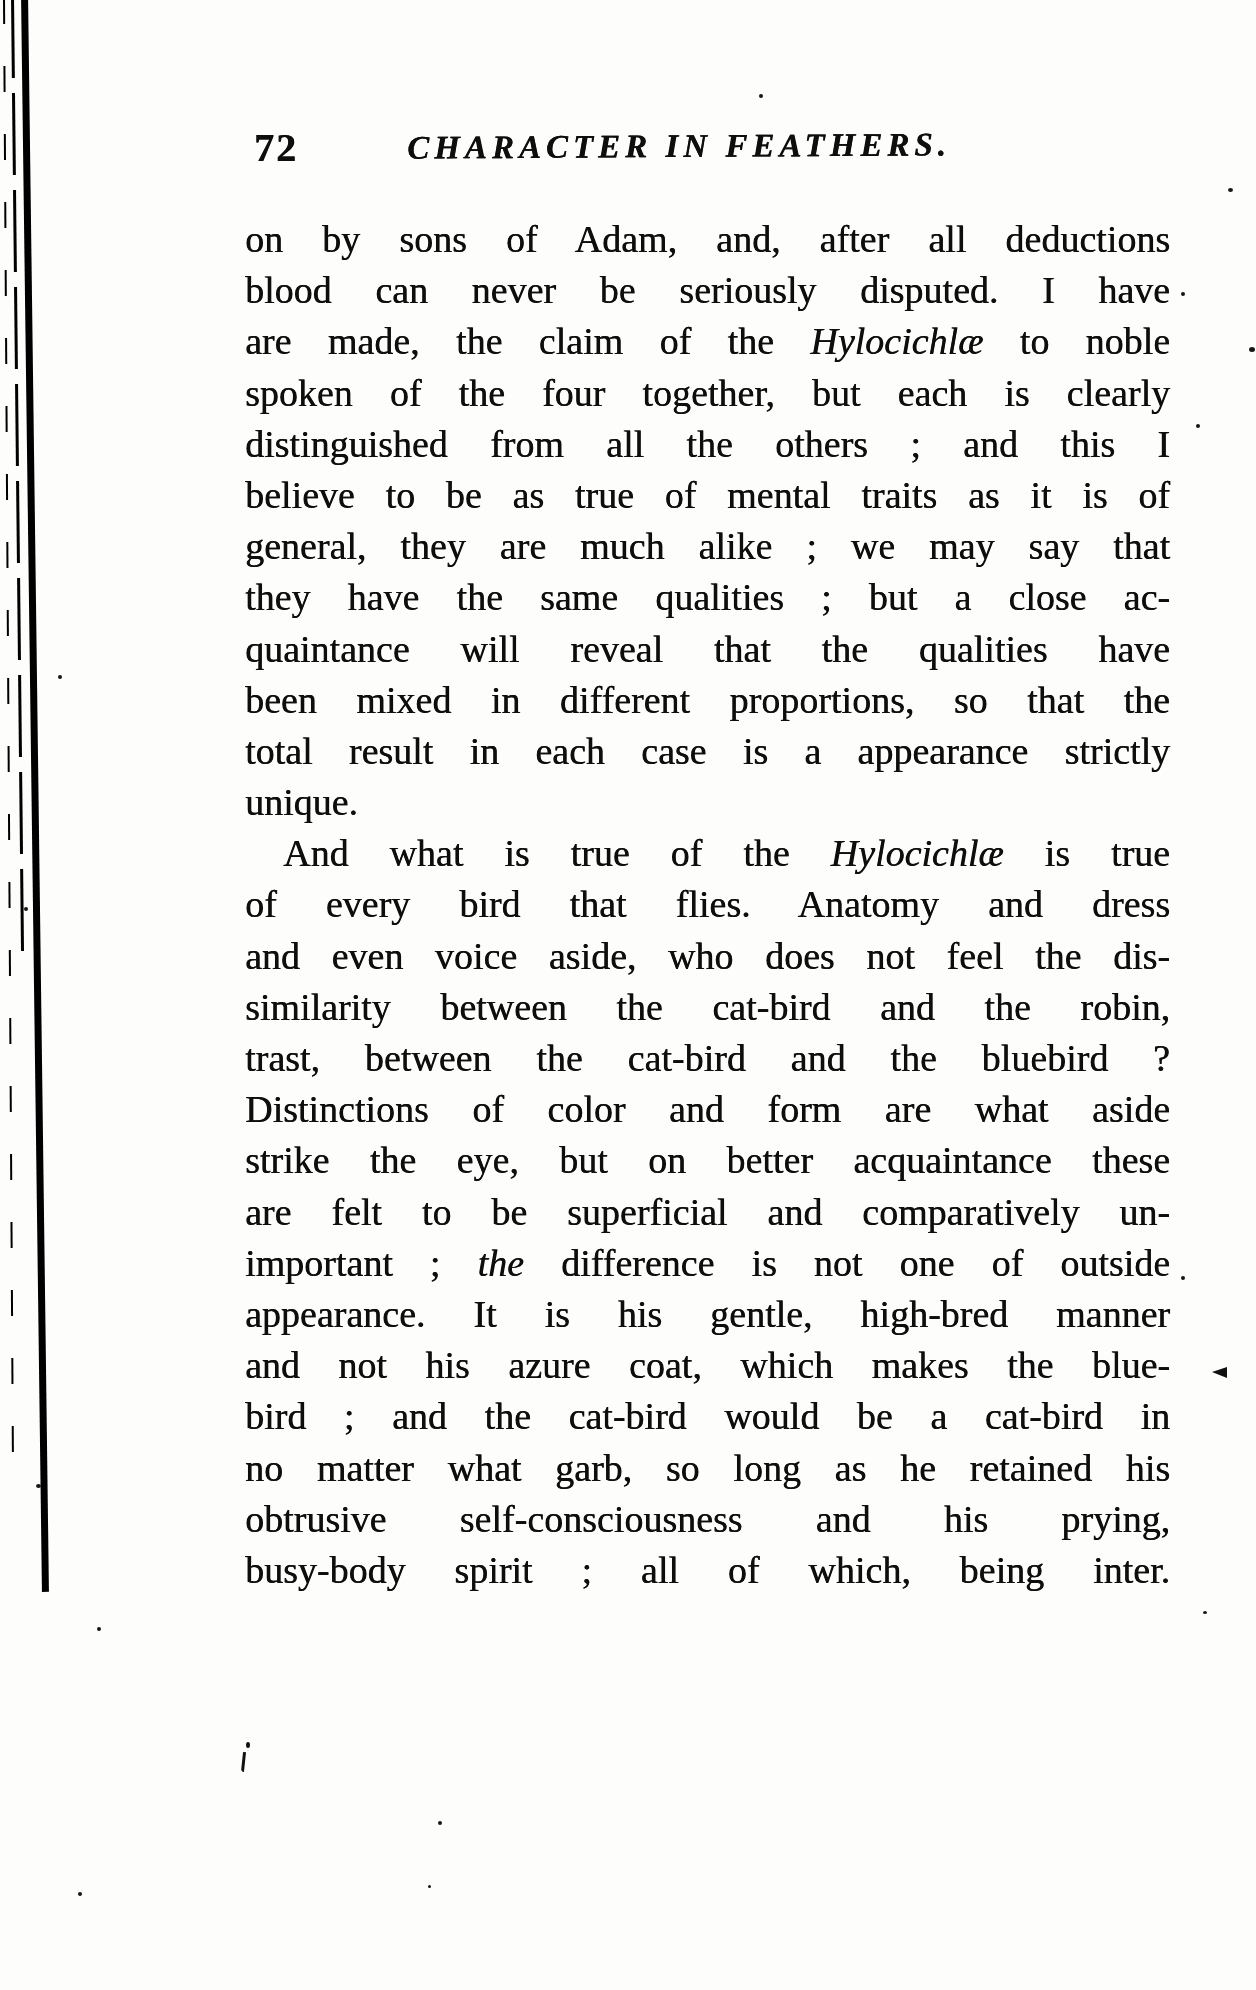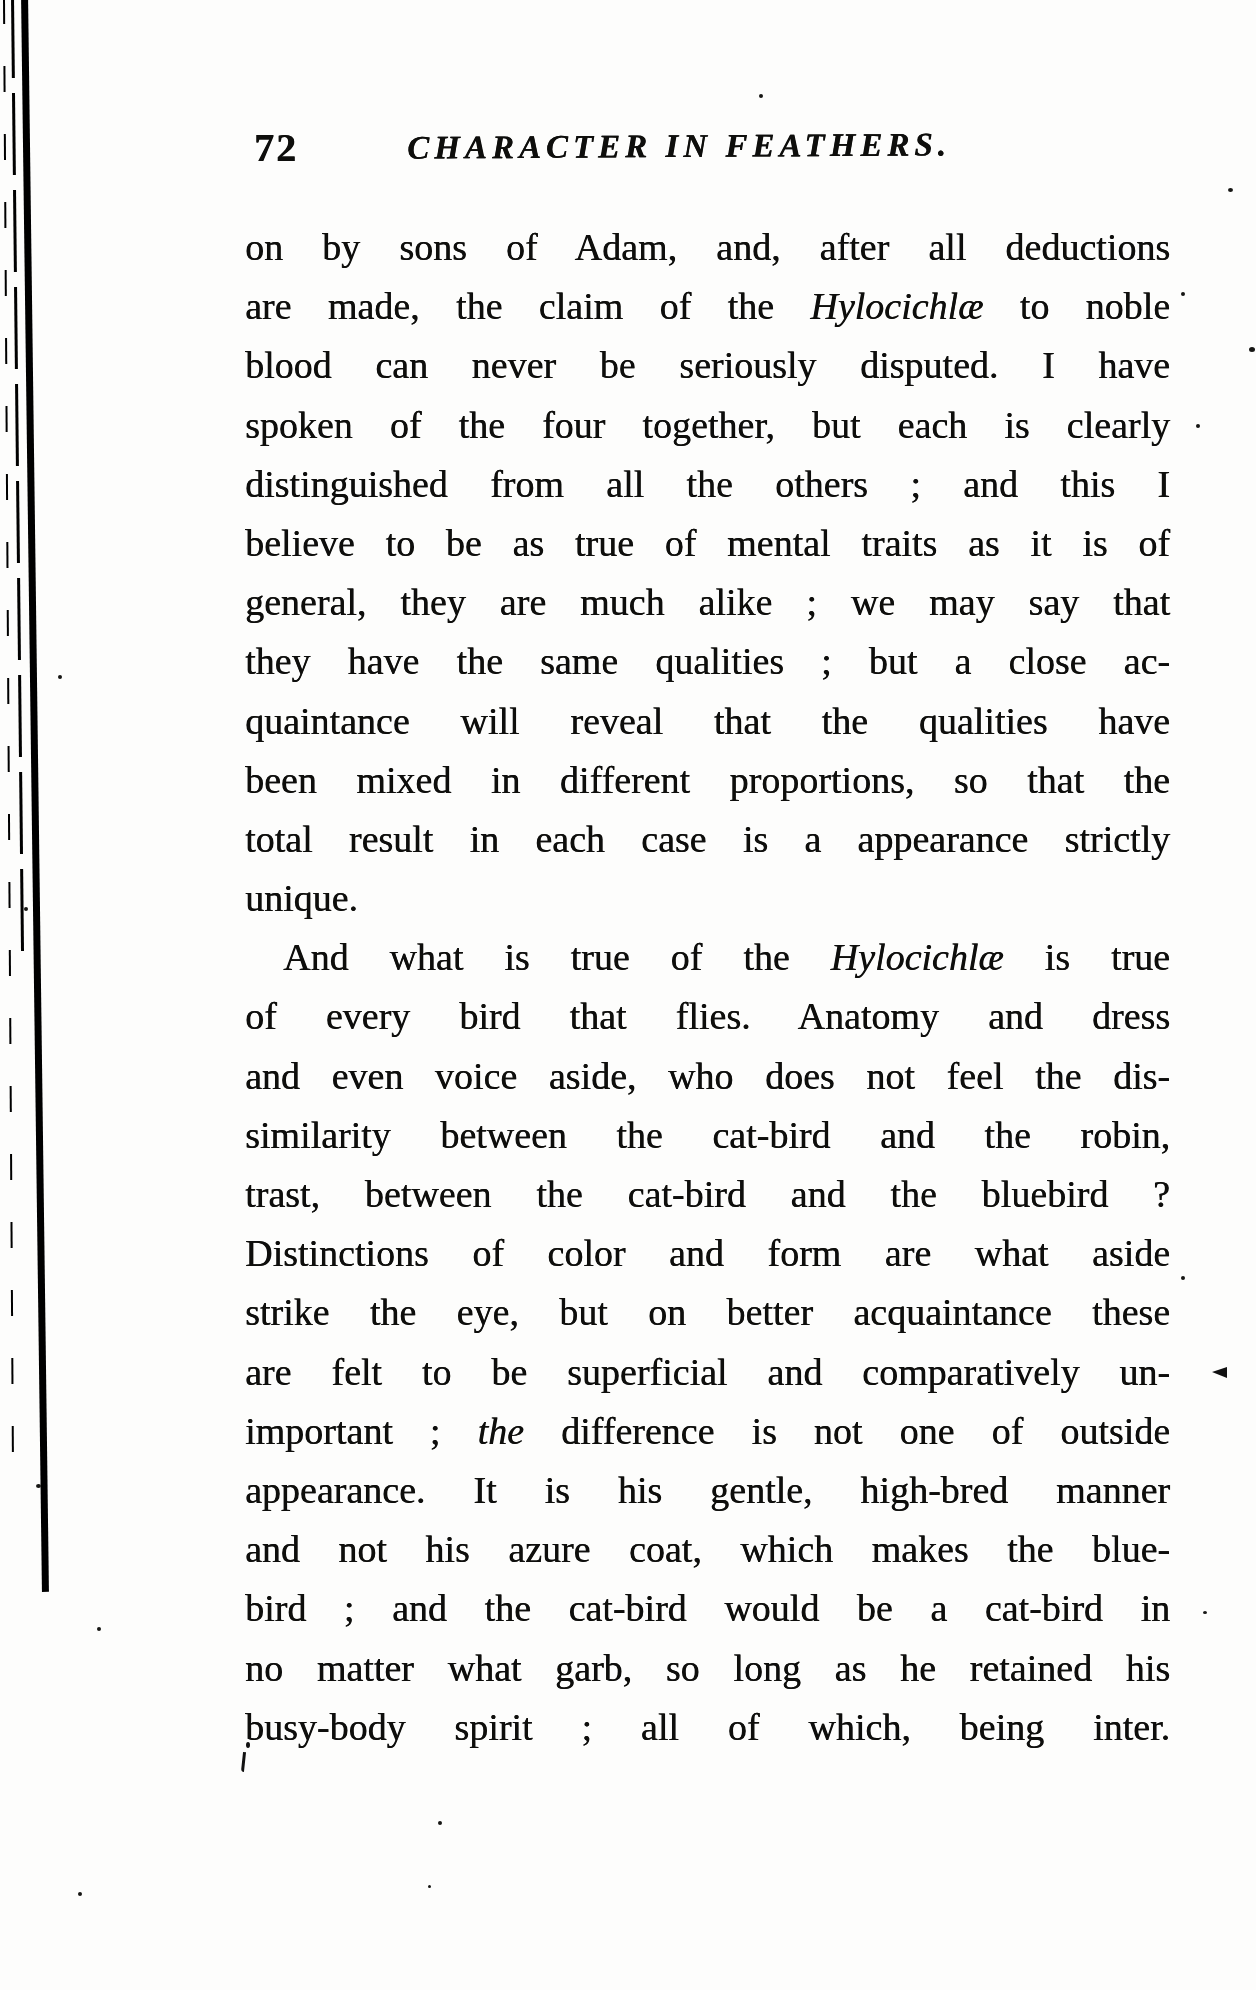--- a/index.html
+++ b/index.html
@@ -33,21 +33,20 @@
   }
   .body-text{
     position:absolute;left:245px;top:214px;width:925px;
     font-size:38px;
   }
   .line{
     height:51.2px;line-height:51.2px;
     text-align:justify;text-align-last:justify;
     white-space:normal;overflow:visible;
     text-shadow:0.45px 0 0 currentColor;
-    margin-top:8px;
   }
   .line.short{text-align-last:left;}
   .line.indent{text-indent:38px;}
   .it{font-style:italic;}
   
   .margin-arrow{
     position:absolute;left:1212px;top:1367px;
     width:0;height:0;
     border-top:5px solid transparent;
     border-bottom:6px solid transparent;
@@ -67,22 +66,22 @@
   <div class="gl gl2"></div>
   <div class="gl gl3"></div>
 
   <div class="header">
     <span class="pagenum">72</span>
     <span class="running">CHARACTER IN FEATHERS.</span>
   </div>
 
   <div class="body-text">
       <div class="line"><span>on by sons of Adam, and, after all deductions</span></div>
+      <div class="line"><span>blood can never be seriously disputed. I have</span></div>
       <div class="line"><span>are made, the claim of the </span><span class="it">Hylocichlæ</span><span> to noble</span></div>
-      <div class="line"><span>blood can never be seriously disputed. I have</span></div>
       <div class="line"><span>spoken of the four together, but each is clearly</span></div>
       <div class="line"><span>distinguished from all the others ; and this I</span></div>
       <div class="line"><span>believe to be as true of mental traits as it is of</span></div>
       <div class="line"><span>general, they are much alike ; we may say that</span></div>
       <div class="line"><span>they have the same qualities ; but a close ac-</span></div>
       <div class="line"><span>quaintance will reveal that the qualities have</span></div>
       <div class="line"><span>been mixed in different proportions, so that the</span></div>
       <div class="line"><span>total result in each case is a appearance strictly</span></div>
       <div class="line short"><span>unique.</span></div>
       <div class="line indent"><span>And what is true of the </span><span class="it">Hylocichlæ</span><span> is true</span></div>
@@ -91,20 +90,21 @@
       <div class="line"><span>similarity between the cat-bird and the robin,</span></div>
       <div class="line"><span>trast, between the cat-bird and the bluebird ?</span></div>
       <div class="line"><span>Distinctions of color and form are what aside</span></div>
       <div class="line"><span>strike the eye, but on better acquaintance these</span></div>
       <div class="line"><span>are felt to be superficial and comparatively un-</span></div>
       <div class="line"><span>important ; </span><span class="it">the</span><span> difference is not one of outside</span></div>
       <div class="line"><span>appearance. It is his gentle, high-bred manner</span></div>
       <div class="line"><span>and not his azure coat, which makes the blue-</span></div>
       <div class="line"><span>bird ; and the cat-bird would be a cat-bird in</span></div>
       <div class="line"><span>no matter what garb, so long as he retained his</span></div>
+      <div class="line"><span>obtrusive self-consciousness and his prying,</span></div>
       <div class="line"><span>busy-body spirit ; all of which, being inter.</span></div>
     </div>
 
   <div class="margin-arrow"></div>
 
   <div class="jmark-dot"></div>
   <div class="jmark-tail"></div>
 
   <div class="speck" style="left:759px;top:94px;width:4px;height:4px;"></div>
   <div class="speck" style="left:1228px;top:188px;width:5px;height:4px;"></div>

